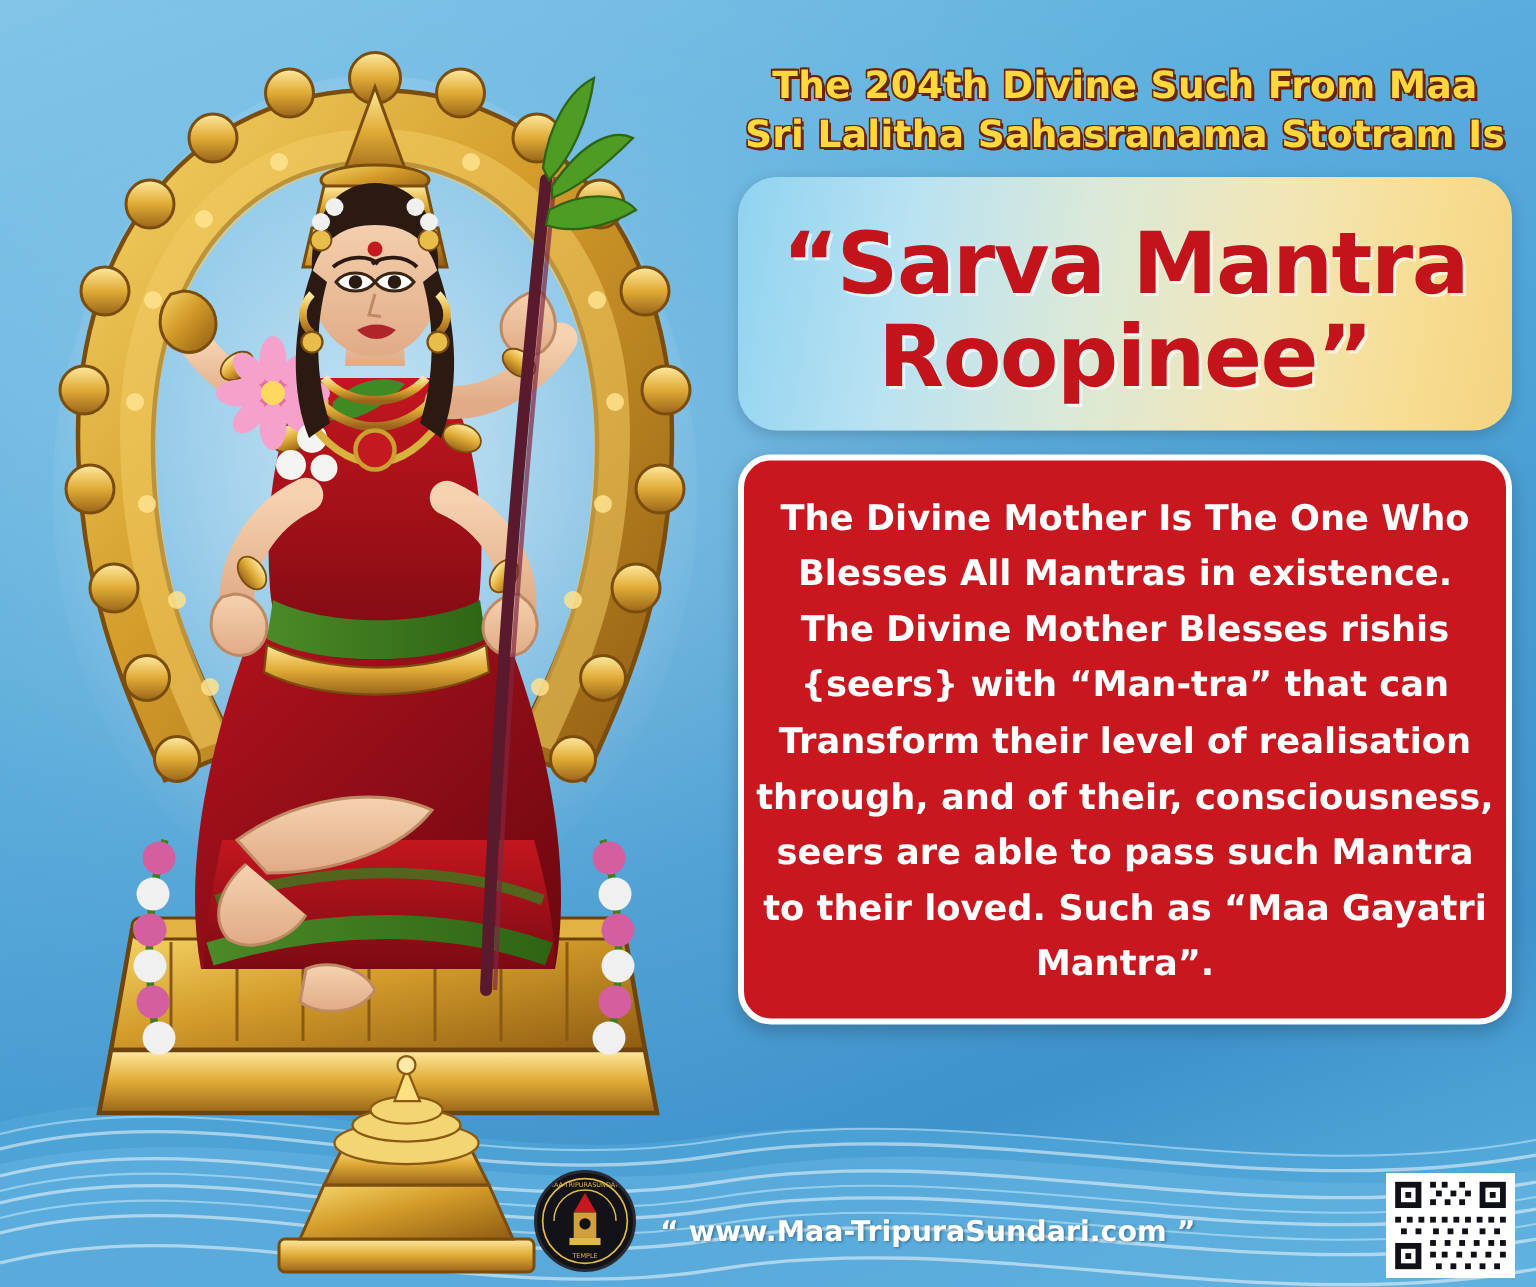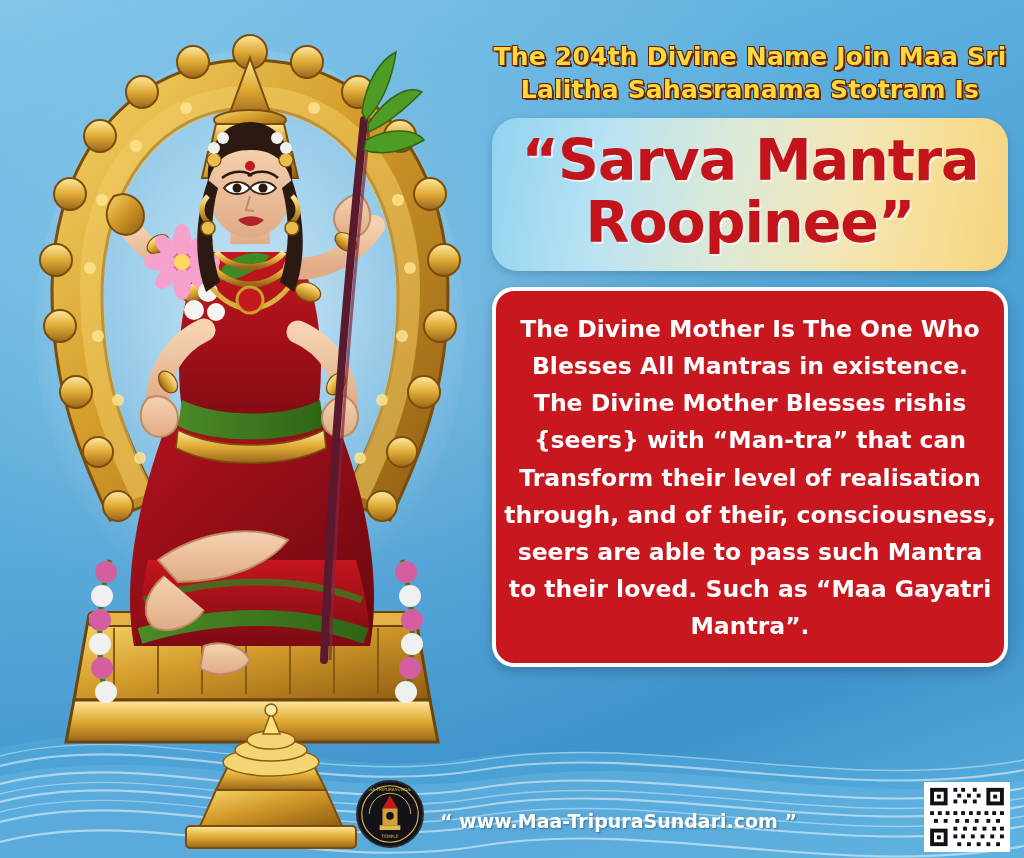--- a/index.html
+++ b/index.html
@@ -45,21 +45,21 @@
     font-family: "DejaVu Sans", sans-serif;
     font-weight: bold;
     font-size: 25px;
     line-height: 1.32;
     letter-spacing: 0.2px;
     text-shadow: 2px 2px 0 #6a2400, -1px -1px 0 #6a2400, 1px -1px 0 #6a2400, -1px 1px 0 #6a2400;
   }
   .name-card {
     margin-top: 12px;
     border-radius: 26px;
-    padding: 12px 10px 18px;
+    padding: 28px 10px 18px;
     background: linear-gradient(100deg, #8fd3f0 0%, #b9e2f2 22%, #dbe9d8 45%, #f2e6b6 68%, #f7dd93 86%, #f4d37f 100%);
     box-shadow: 0 3px 10px rgba(0,0,0,0.18);
   }
   .name-text {
     text-align: center;
     font-family: "DejaVu Sans", sans-serif;
     font-weight: bold;
     color: #c4141b;
     font-size: 57px;
     line-height: 1.08;
@@ -398,21 +398,21 @@
         <circle cx="196" cy="148" r="6"></circle>
           <circle cx="205" cy="138" r="6"></circle>
         <circle cx="268" cy="148" r="6"></circle>
           <circle cx="259" cy="138" r="6"></circle>
       </g>
     </svg>
   </div>
 
   <div class="right-col">
 
-    <div class="headline">The 204th Divine Name Join Maa Sri Lalitha Sahasranama Stotram Is</div>
+    <div class="headline">The 204th Divine Such From Maa Sri Lalitha Sahasranama Stotram Is</div>
 
     <div class="name-card">
       <div class="name-text">“Sarva Mantra Roopinee”</div>
     </div>
 
     <div class="desc-card">
       <div class="desc-text">The Divine Mother Is The One Who Blesses All Mantras in existence. The Divine Mother Blesses rishis {seers} with “Man-tra” that can Transform their level of realisation through, and of their, consciousness, seers are able to pass such Mantra to their loved. Such as “Maa Gayatri Mantra”.</div>
     </div>
   </div>
 

